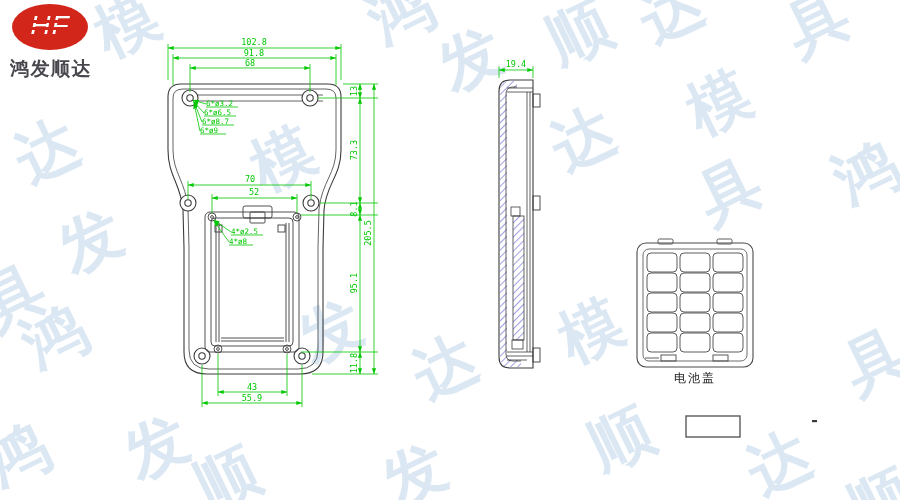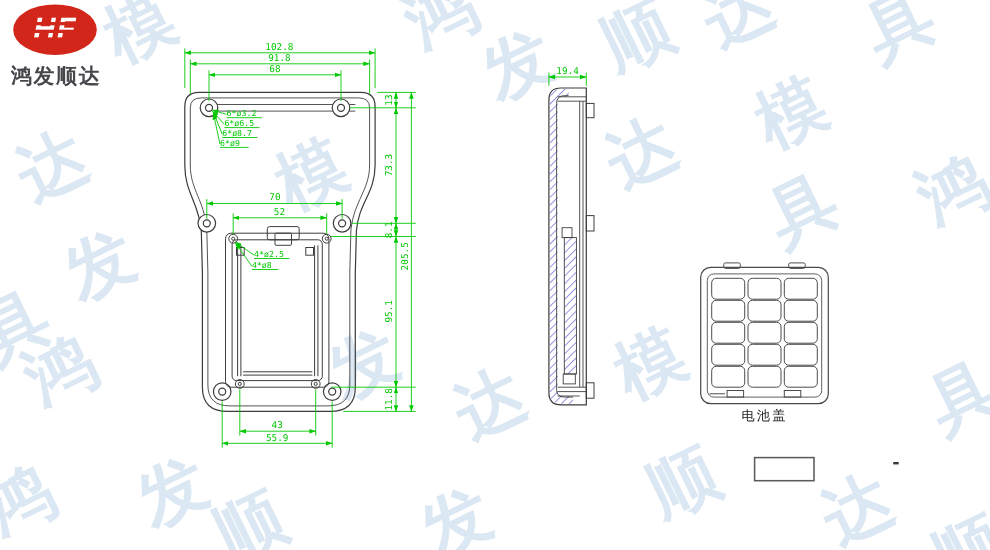--- a/index.html
+++ b/index.html
@@ -14,21 +14,21 @@
     transform:rotate(-26deg); user-select:none;
     font-family:"DejaVu Sans", sans-serif;
   }
   
   #logo { position:absolute; left:10px; top:4px; z-index:3; width:110px; }
   #logo-ellipse {
     position:relative; width:76px; height:46px; margin-left:2px;
     border-radius:50%; display:flex; align-items:center; justify-content:center;
   }
   #logo-text {
-    color:#fff; font-weight:bold; font-style:italic; font-size:28px;
+    color:#fff; font-weight:normal; font-style:italic; font-size:28px;
     letter-spacing:1px; font-family:"Liberation Sans", sans-serif;
     position:relative; top:-1px;
   }
   .logo-stripe { position:absolute; left:12px; right:12px; height:2.5px; }
   #company-name {
     margin-top:6px; font-size:19px; font-weight:600; color:#46464c;
     letter-spacing:1.5px; white-space:nowrap;
   }
   
   #drawing { position:absolute; left:0; top:0; z-index:2; }

